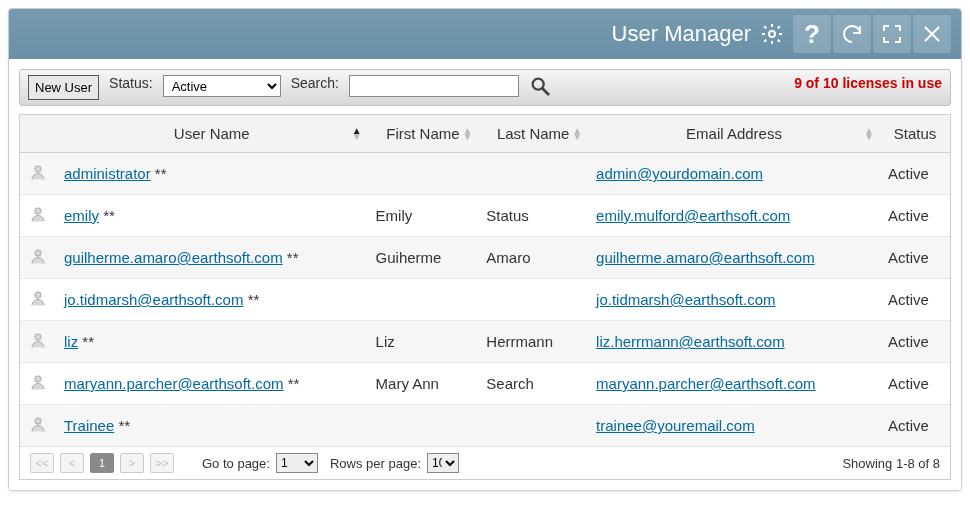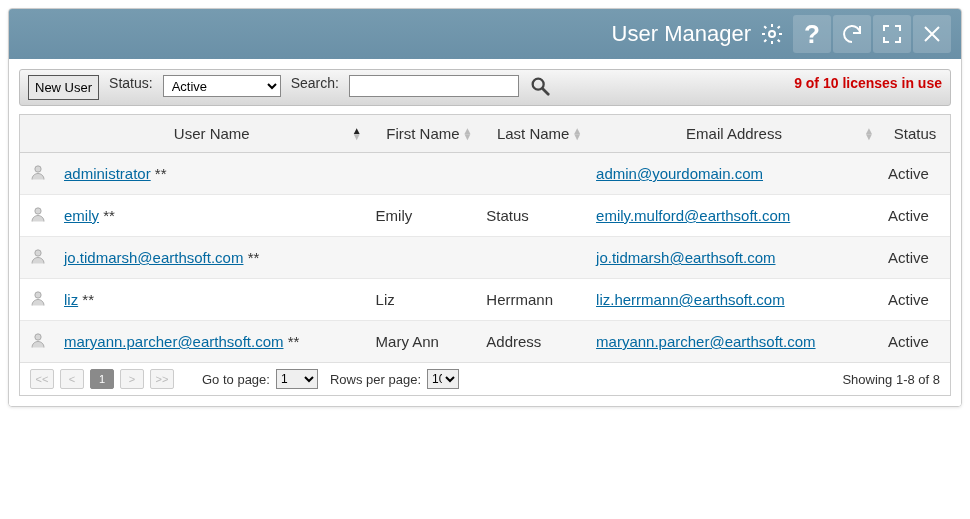--- a/index.html
+++ b/index.html
@@ -139,20 +139,31 @@
               <td>Emily</td>
               <td>Status</td>
               <td><a href="#">emily.mulford@earthsoft.com</a></td>
               <td>Active</td>
             </tr>
             <tr>
               <td class="iconcell"><span class="user-icon"><svg viewBox="0 0 24 24">
                     <circle cx="12" cy="8" r="4.2" fill="#d7d7d7" stroke="#999" stroke-width="1"></circle>
                     <path d="M4 22c0-5 4-8 8-8s8 3 8 8" fill="#d7d7d7" stroke="#999" stroke-width="1"></path>
                   </svg></span></td>
+              <td><a href="#">guilherme.amaro@earthsoft.com</a><span> **</span></td>
+              <td>Guiherme</td>
+              <td>Amaro</td>
+              <td><a href="#">guilherme.amaro@earthsoft.com</a></td>
+              <td>Active</td>
+            </tr>
+            <tr>
+              <td class="iconcell"><span class="user-icon"><svg viewBox="0 0 24 24">
+                    <circle cx="12" cy="8" r="4.2" fill="#d7d7d7" stroke="#999" stroke-width="1"></circle>
+                    <path d="M4 22c0-5 4-8 8-8s8 3 8 8" fill="#d7d7d7" stroke="#999" stroke-width="1"></path>
+                  </svg></span></td>
               <td><a href="#">jo.tidmarsh@earthsoft.com</a><span> **</span></td>
               <td></td>
               <td></td>
               <td><a href="#">jo.tidmarsh@earthsoft.com</a></td>
               <td>Active</td>
             </tr>
             <tr>
               <td class="iconcell"><span class="user-icon"><svg viewBox="0 0 24 24">
                     <circle cx="12" cy="8" r="4.2" fill="#d7d7d7" stroke="#999" stroke-width="1"></circle>
                     <path d="M4 22c0-5 4-8 8-8s8 3 8 8" fill="#d7d7d7" stroke="#999" stroke-width="1"></path>
@@ -163,22 +174,33 @@
               <td><a href="#">liz.herrmann@earthsoft.com</a></td>
               <td>Active</td>
             </tr>
             <tr>
               <td class="iconcell"><span class="user-icon"><svg viewBox="0 0 24 24">
                     <circle cx="12" cy="8" r="4.2" fill="#d7d7d7" stroke="#999" stroke-width="1"></circle>
                     <path d="M4 22c0-5 4-8 8-8s8 3 8 8" fill="#d7d7d7" stroke="#999" stroke-width="1"></path>
                   </svg></span></td>
               <td><a href="#">maryann.parcher@earthsoft.com</a><span> **</span></td>
               <td>Mary Ann</td>
-              <td>Address</td>
+              <td>Search</td>
               <td><a href="#">maryann.parcher@earthsoft.com</a></td>
+              <td>Active</td>
+            </tr>
+            <tr>
+              <td class="iconcell"><span class="user-icon"><svg viewBox="0 0 24 24">
+                    <circle cx="12" cy="8" r="4.2" fill="#d7d7d7" stroke="#999" stroke-width="1"></circle>
+                    <path d="M4 22c0-5 4-8 8-8s8 3 8 8" fill="#d7d7d7" stroke="#999" stroke-width="1"></path>
+                  </svg></span></td>
+              <td><a href="#">Trainee</a><span> **</span></td>
+              <td></td>
+              <td></td>
+              <td><a href="#">trainee@youremail.com</a></td>
               <td>Active</td>
             </tr>
           </tbody>
       </table>
 
       <div class="pager">
         <span class="pbtn">&lt;&lt;</span>
         <span class="pbtn">&lt;</span>
         <span class="pbtn current">1</span>
         <span class="pbtn">&gt;</span>

